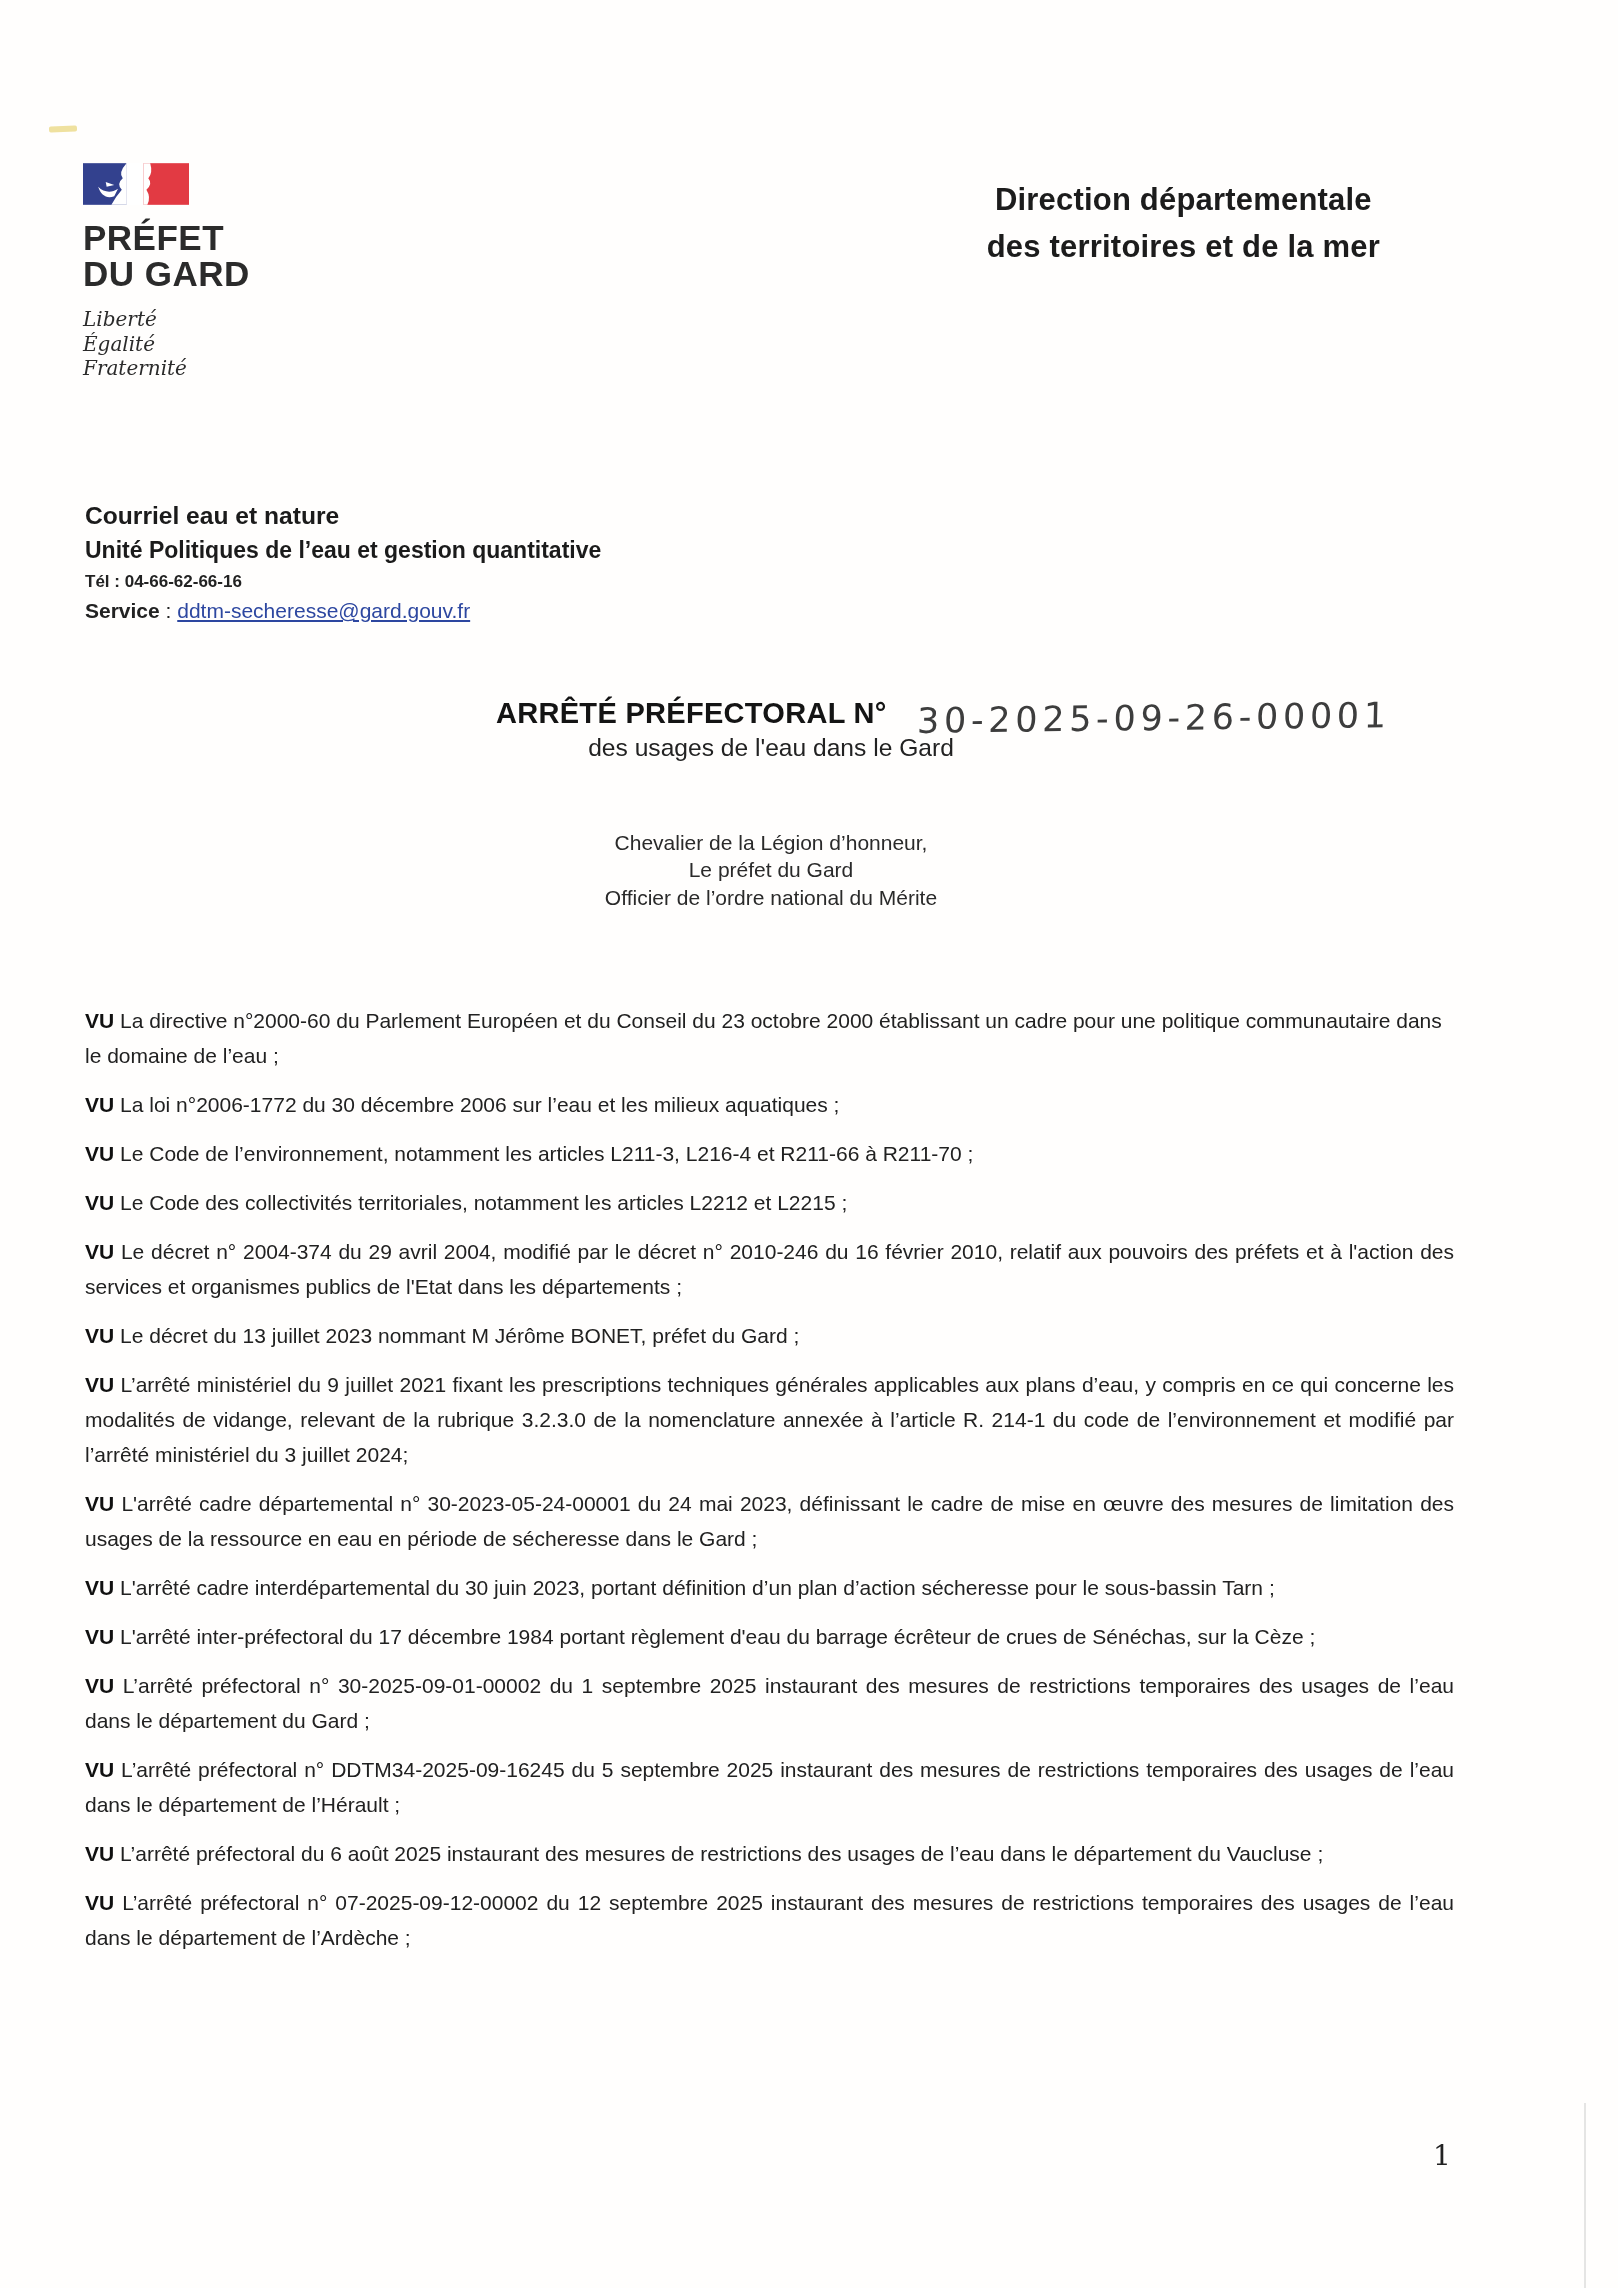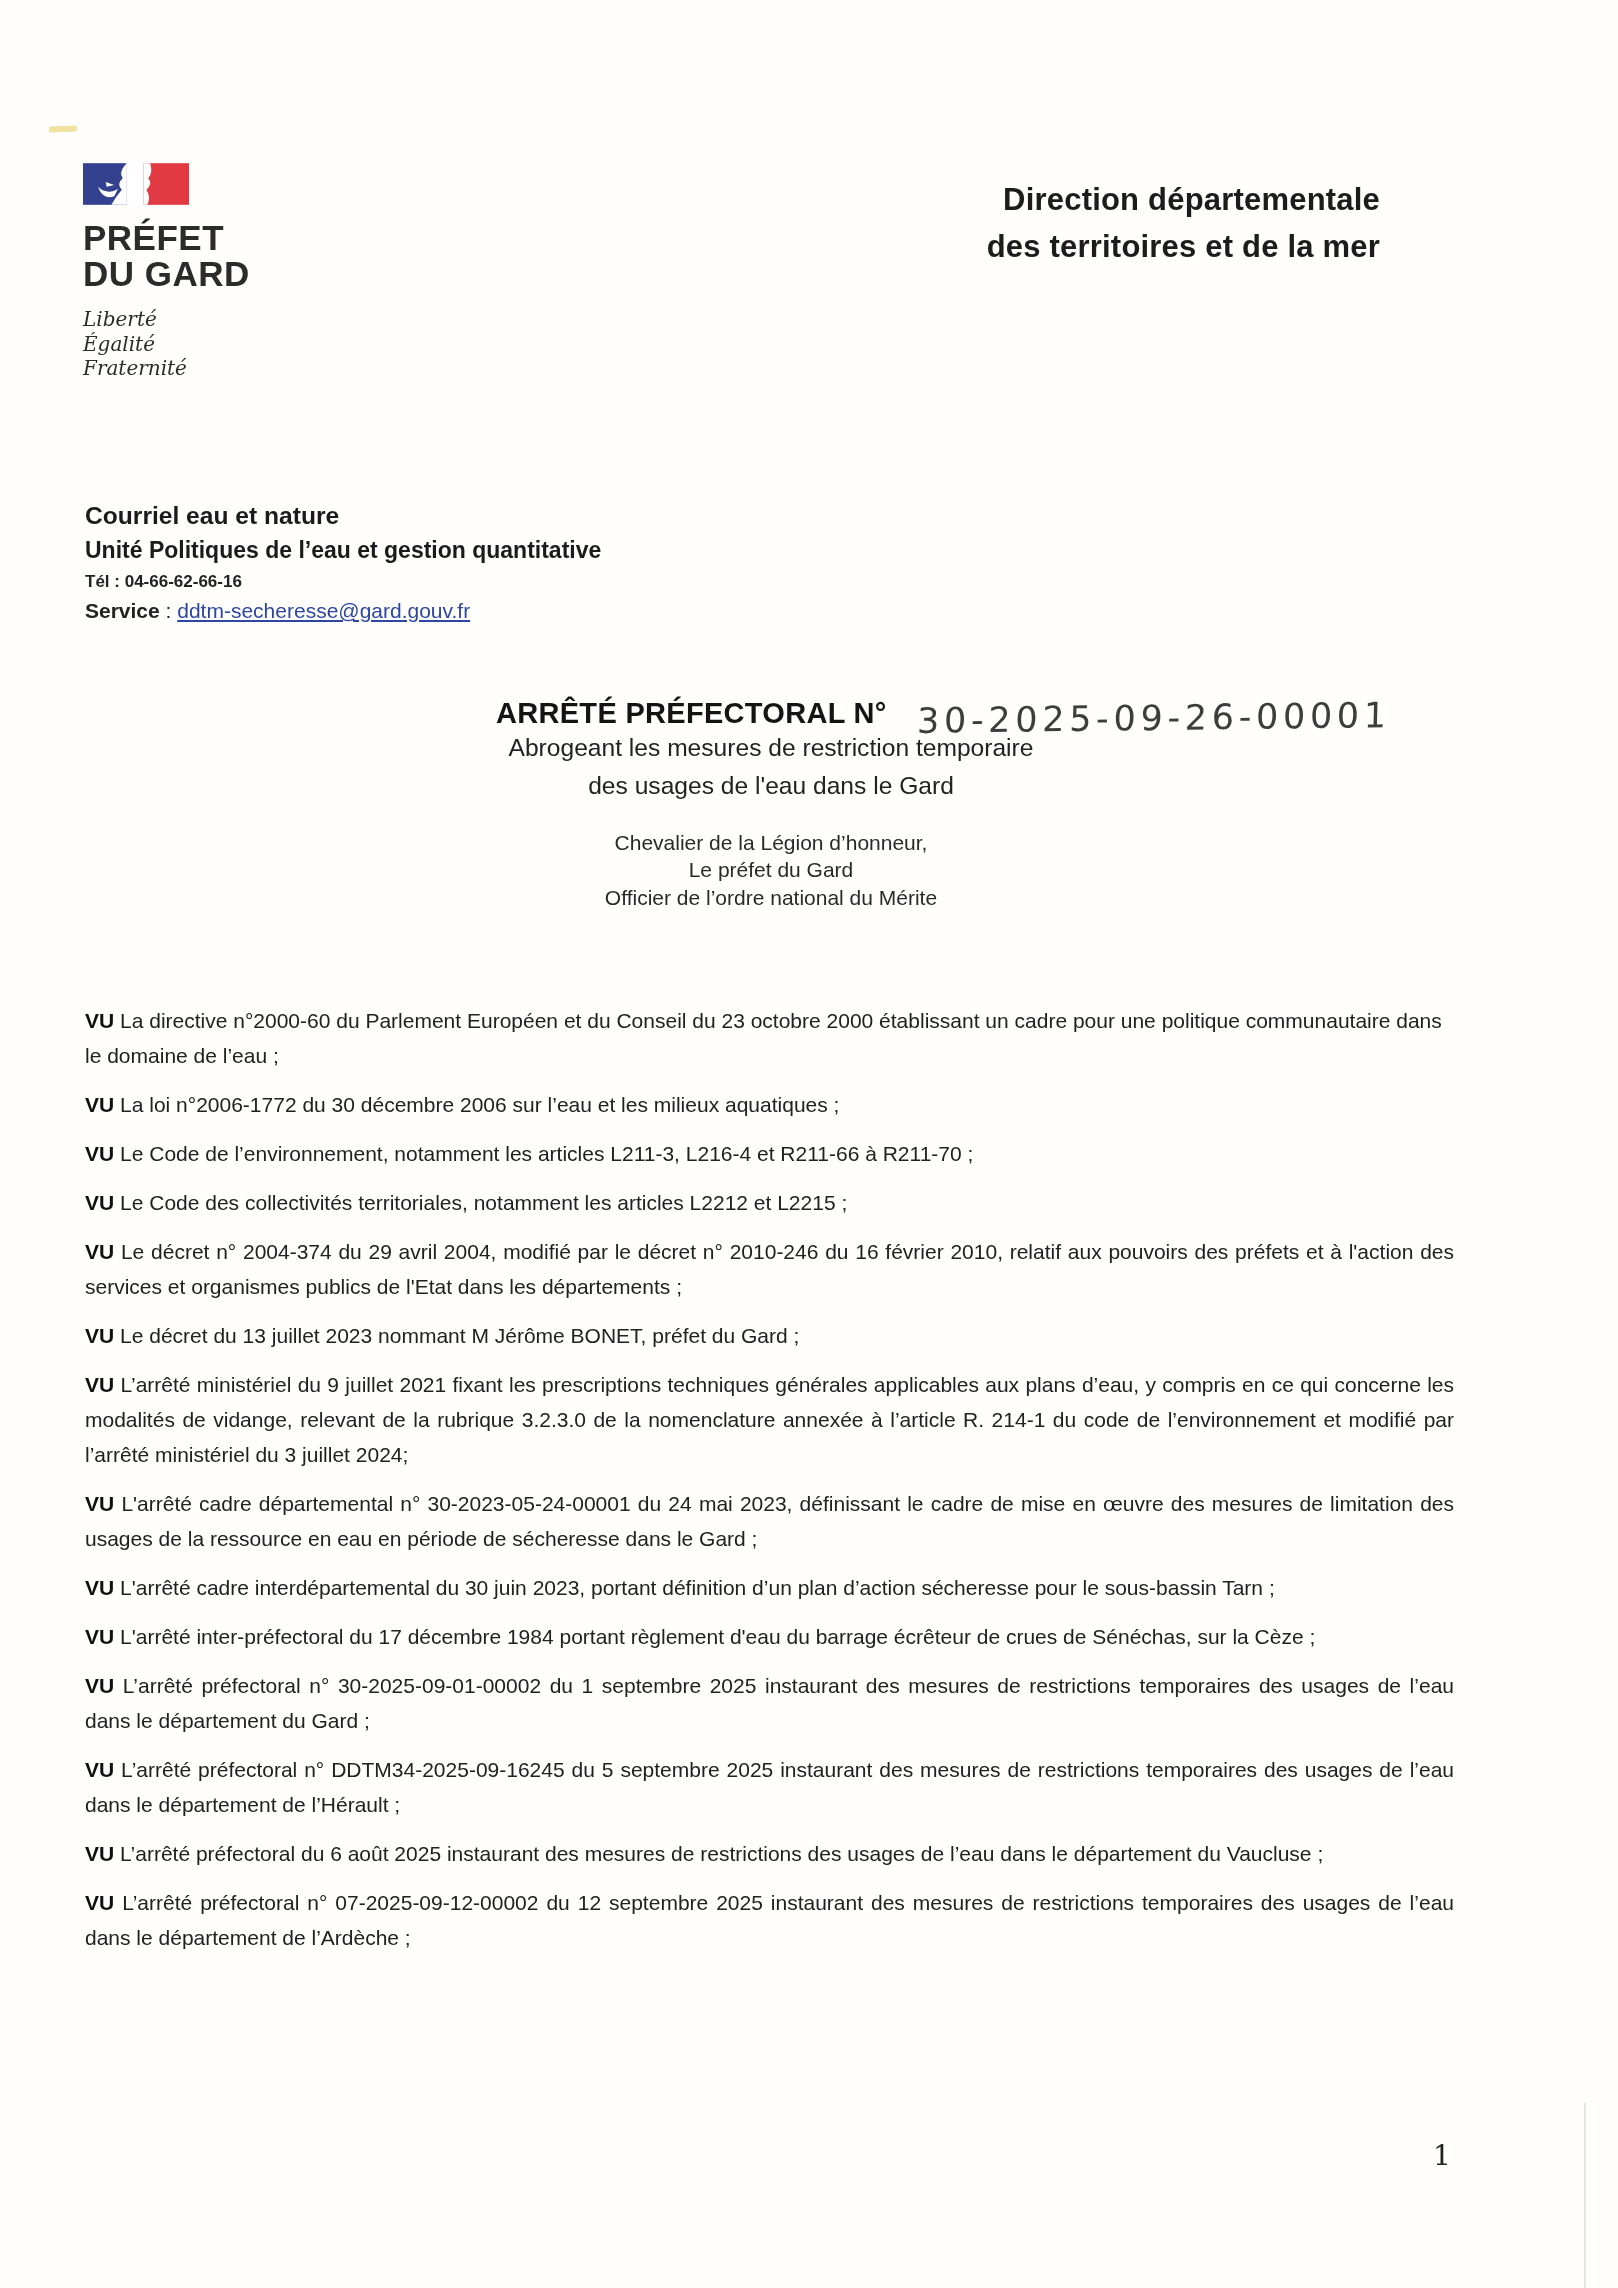--- a/index.html
+++ b/index.html
@@ -20,21 +20,21 @@
 
   
   .logo-block{position:absolute;left:83px;top:163px;}
   .flag-svg{display:block;width:106px;height:42px;}
   .logo-title{font-weight:bold;font-size:35px;line-height:36px;letter-spacing:0.5px;
     color:#2b2b2b;margin-top:15px;}
   .motto{margin-top:15px;font-family:"DejaVu Serif",serif;font-style:italic;
     font-size:20px;line-height:24.6px;color:#2b2b2b;}
 
   
-  .direction{position:absolute;top:176px;right:238px;text-align:right;
+  .direction{position:absolute;top:176px;right:238px;text-align:center;
     font-weight:bold;font-size:31px;line-height:47px;color:#1c1c1c;letter-spacing:0.2px;}
 
   
   .service{position:absolute;left:85px;top:498px;}
   .service .s1{font-weight:bold;font-size:24.6px;line-height:36px;color:#1b1b1b;}
   .service .s2{font-weight:bold;font-size:23px;line-height:33px;color:#1b1b1b;}
   .service .s3{font-size:17px;line-height:29px;font-weight:bold;color:#222;}
   .service .s4{font-size:21px;line-height:29px;color:#222;}
   .service .s4 b{font-weight:bold;}
   .service a{color:#2d47a0;text-decoration:underline;}
@@ -103,21 +103,20 @@
     <div class="s2">Unité Politiques de l’eau et gestion quantitative</div>
     <div class="s3"><b>Tél</b><span> : </span><span>04-66-62-66-16</span></div>
     <div class="s4"><b>Service</b><span> : </span><a href="#">ddtm-secheresse@gard.gouv.fr</a></div>
   </section>
 
   <div class="title-line">
     <span class="arrete-label">ARRÊTÉ PRÉFECTORAL N°</span>
     <span class="handwritten">30-2025-09-26-00001</span>
   </div>
   <div class="subtitles">
-    <div>Abrogeant les mesures de restriction temporaire</div>
     <div>des usages de l'eau dans le Gard</div>
   </div>
 
   <div class="authority">
 
   <div class="authority-line">Chevalier de la Légion d’honneur,</div>
       <div class="authority-line">Le préfet du Gard</div>
       <div class="authority-line">Officier de l’ordre national du Mérite</div>
     </div>
 

